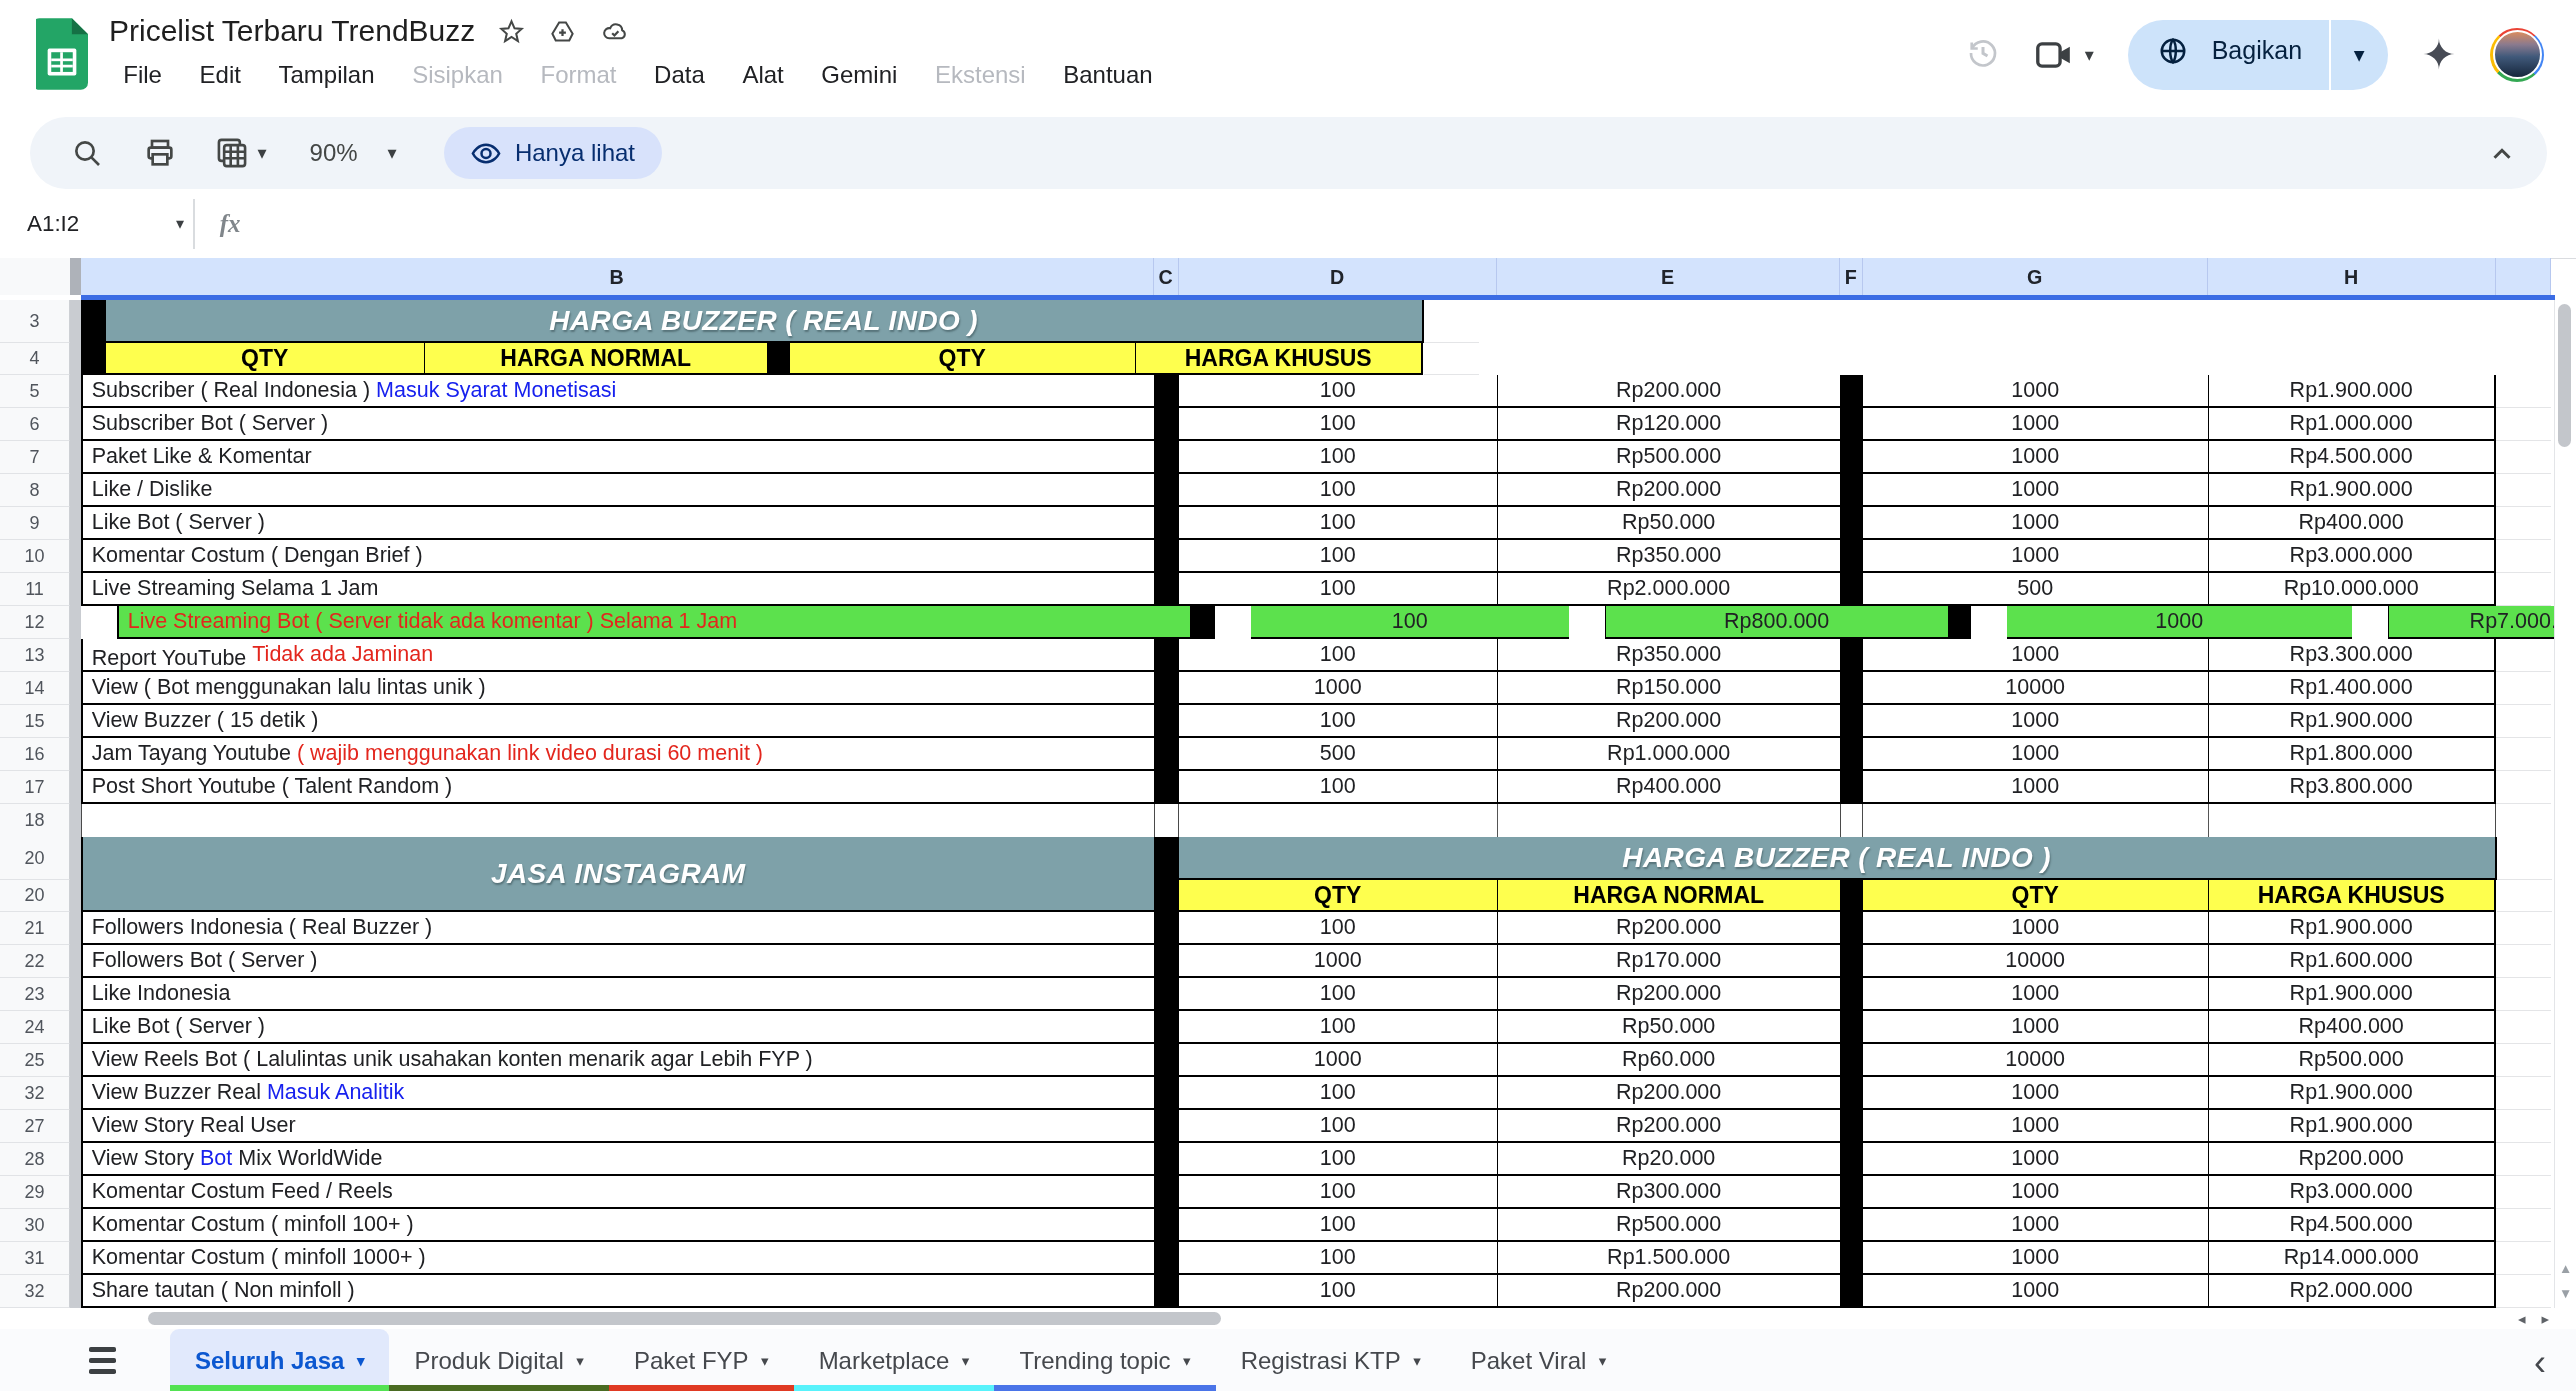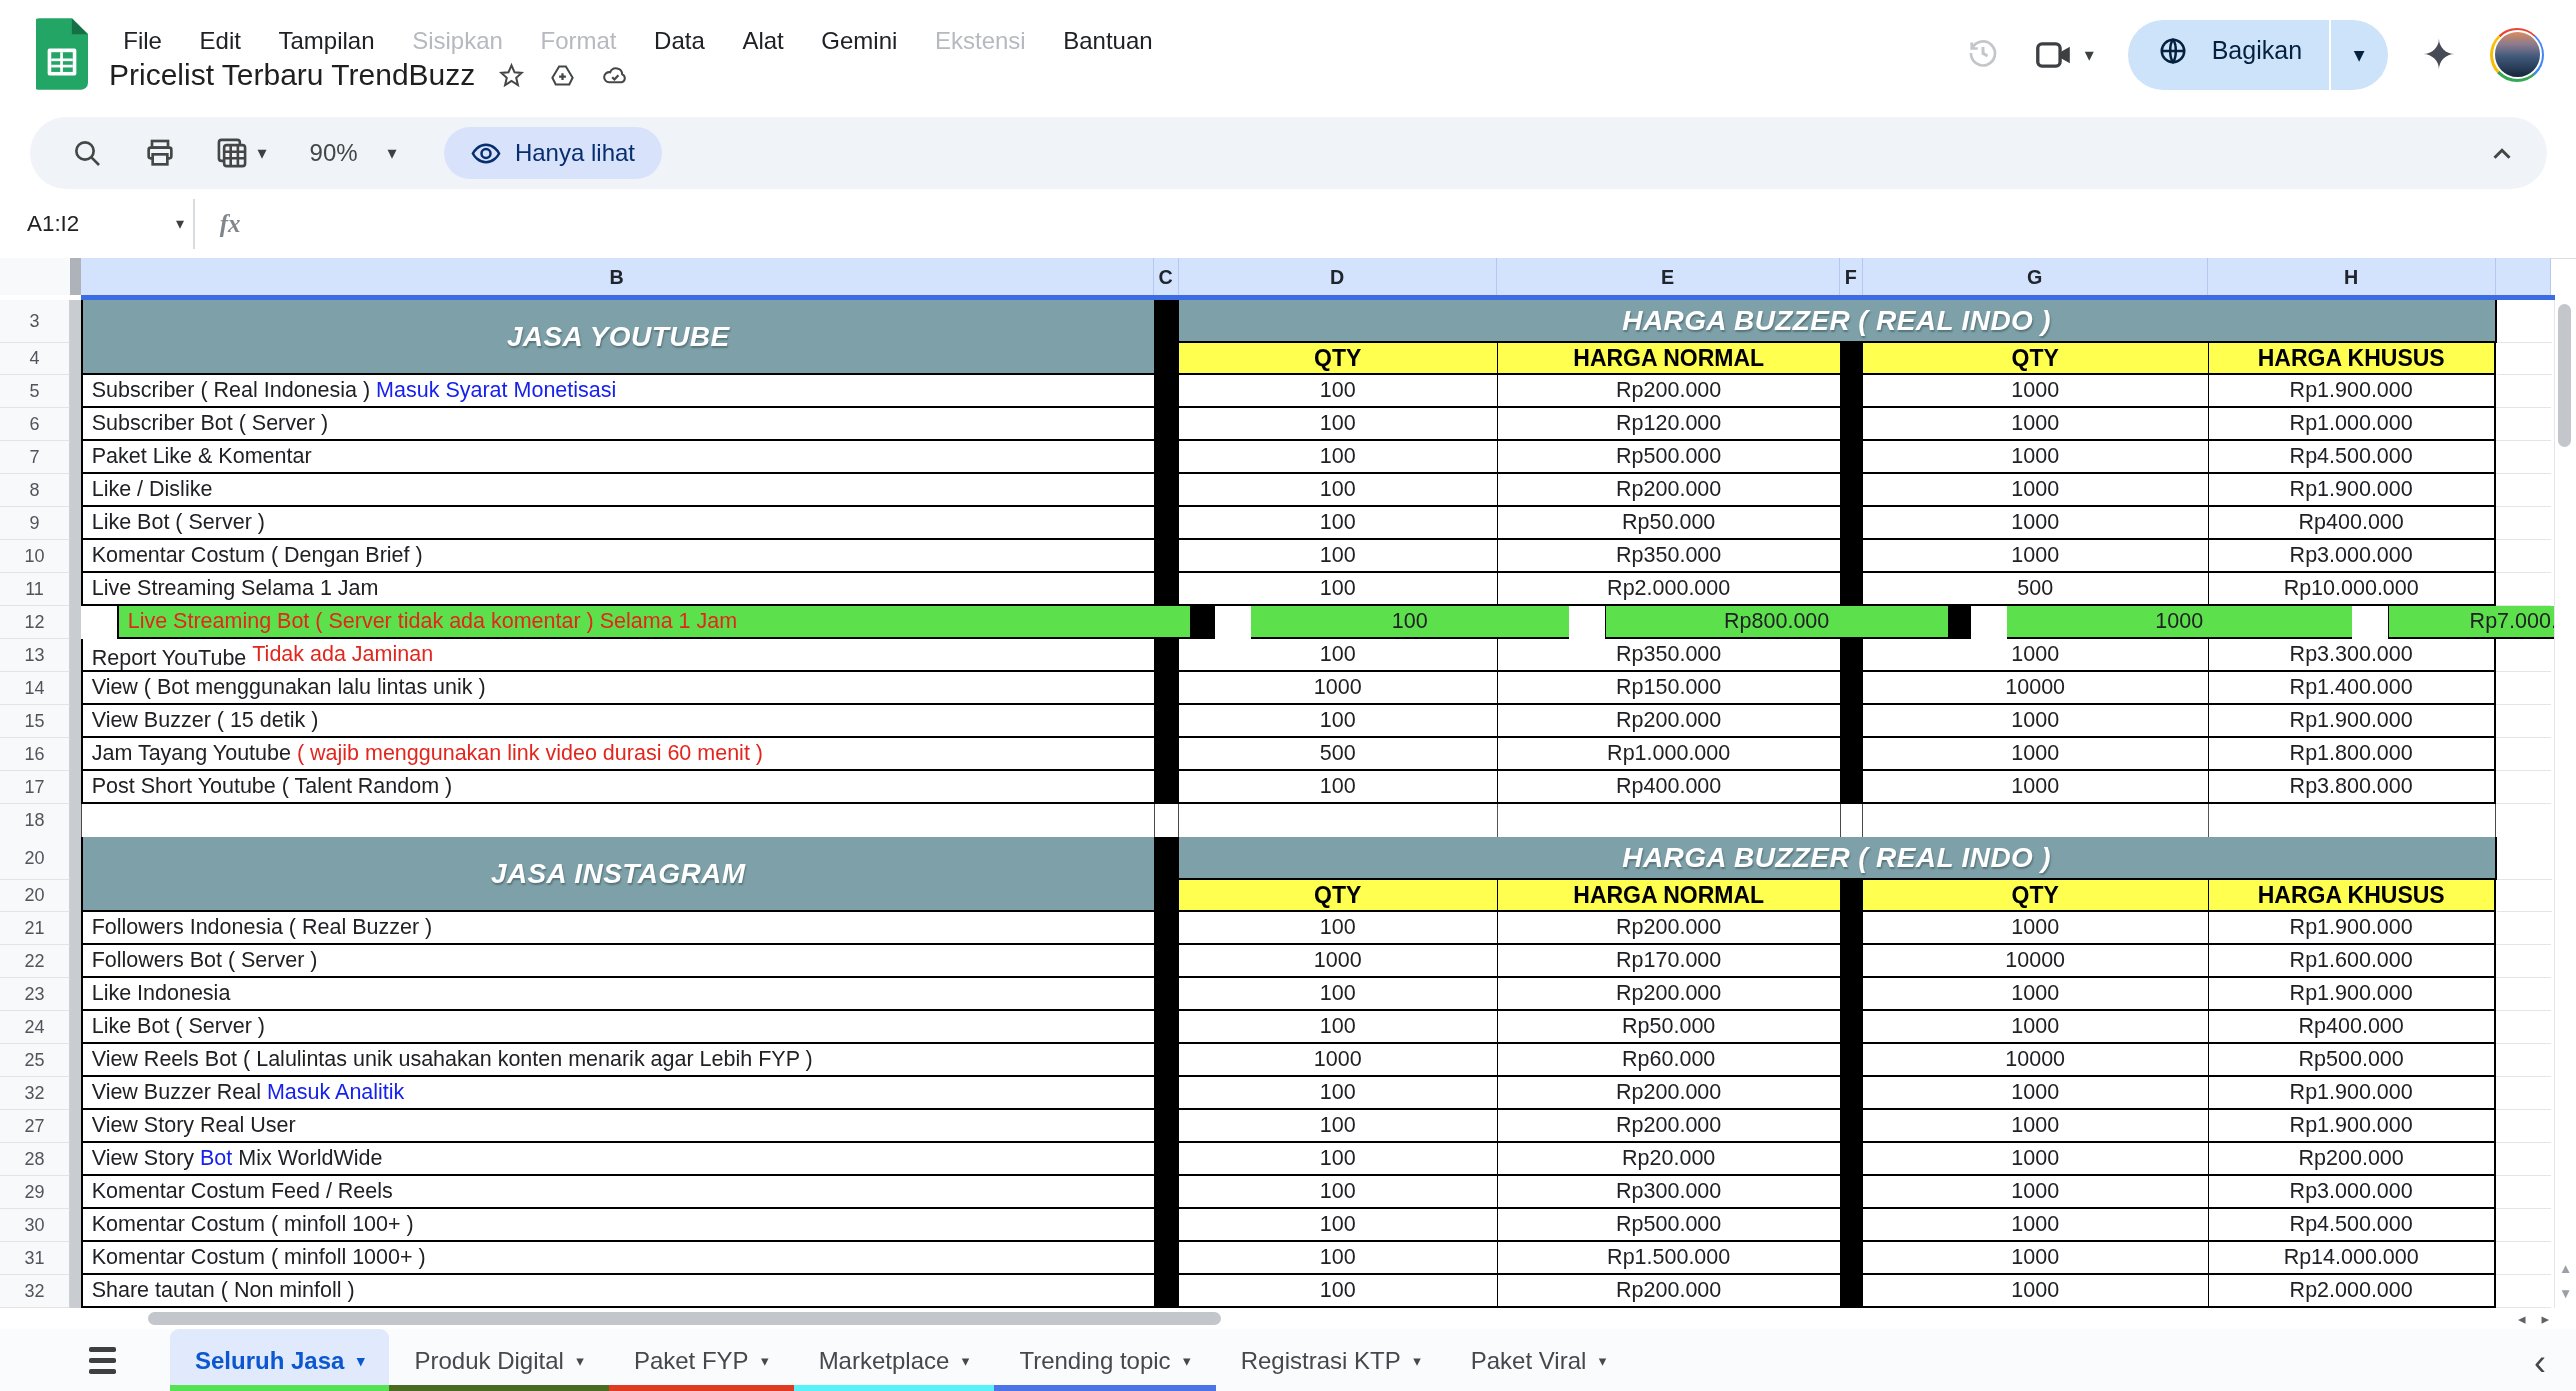--- a/index.html
+++ b/index.html
@@ -109,52 +109,52 @@
   <svg id="logo" viewBox="0 0 58 80">
     <path d="M4 0 h36 l18 18 v54 a8 8 0 0 1 -8 8 h-46 a8 8 0 0 1 -8 -8 v-64 a8 8 0 0 1 8 -8z" fill="#23a566"></path>
     <path d="M40 0 l18 18 h-18z" fill="#157145"></path>
     <rect x="13" y="34" width="32" height="30" rx="2" fill="#fff"></rect>
     <rect x="17" y="38" width="24" height="22" fill="#23a566"></rect>
     <rect x="17" y="45" width="24" height="3" fill="#fff"></rect>
     <rect x="17" y="52" width="24" height="3" fill="#fff"></rect>
     <rect x="27" y="38" width="3" height="22" fill="#fff"></rect>
   </svg>
   <div id="title-block">
-    <div id="menu-row">
-        <span class="menu-item">File</span>
-        <span class="menu-item">Edit</span>
-        <span class="menu-item">Tampilan</span>
-        <span class="menu-item disabled">Sisipkan</span>
-        <span class="menu-item disabled">Format</span>
-        <span class="menu-item">Data</span>
-        <span class="menu-item">Alat</span>
-        <span class="menu-item">Gemini</span>
-        <span class="menu-item disabled">Ekstensi</span>
-        <span class="menu-item">Bantuan</span>
-      </div>
     <div id="doc-title">
       <span>Pricelist Terbaru TrendBuzz</span>
       <span class="tbar-ic">
         <svg width="27" height="27" viewBox="0 0 24 24" fill="none" stroke="#444746" stroke-width="1.8">
             <path d="M12 3l2.7 6.2 6.3.5-4.8 4.3 1.5 6.5-5.7-3.6-5.7 3.6 1.5-6.5L3 9.7l6.3-.5z"></path>
           </svg>
       </span>
       <span class="tbar-ic">
         <svg width="29" height="27" viewBox="0 0 24 24" fill="none" stroke="#444746" stroke-width="1.8">
             <path d="M9 4h6l6 10-3 6H6l-3-6z"></path>
             <path d="M12 10v6M9 13h6" stroke-width="2"></path>
           </svg>
       </span>
       <span class="tbar-ic">
         <svg width="30" height="27" viewBox="0 0 24 24" fill="none" stroke="#444746" stroke-width="1.8">
             <path d="M7 18a4.5 4.5 0 1 1 .8-8.9A5.5 5.5 0 0 1 18.4 11 3.7 3.7 0 0 1 18 18z"></path>
             <path d="M9.5 13.5l2 2 3.5-3.8" stroke-width="2"></path>
           </svg>
       </span>
     </div>
+    <div id="menu-row">
+        <span class="menu-item">File</span>
+        <span class="menu-item">Edit</span>
+        <span class="menu-item">Tampilan</span>
+        <span class="menu-item disabled">Sisipkan</span>
+        <span class="menu-item disabled">Format</span>
+        <span class="menu-item">Data</span>
+        <span class="menu-item">Alat</span>
+        <span class="menu-item">Gemini</span>
+        <span class="menu-item disabled">Ekstensi</span>
+        <span class="menu-item">Bantuan</span>
+      </div>
   </div>
   <div id="top-right">
     <span class="ghost-ic">
       <svg width="36" height="36" viewBox="0 0 24 24" fill="none" stroke="#c3c6cb" stroke-width="1.8">
           <path d="M4.5 5v4h4"></path>
           <path d="M4.7 9A8 8 0 1 1 4 12"></path>
           <path d="M12 8v4.2l3 1.8" stroke-width="2"></path>
         </svg>
     </span>
     <span class="dark-ic" style="display:flex;align-items:center;gap:10.7px;">
@@ -249,21 +249,20 @@
 
 <div id="gridwrap">
   <div id="sel-line"></div>
   <div id="grid-rows">
       <div class="srow">
         <div class="stack">
           <div class="cell gut w-gut" style="height: 43px;">3</div>
           <div class="cell gut w-gut" style="height: 32px;">4</div>
         </div>
         <div class="cell hid w-hid" style="height: 75px;"></div>
-        <div class="cell teal w-b" style="height: 75px; border-left: 2.7px solid rgb(0, 0, 0); border-bottom: 2.7px solid rgb(0, 0, 0);">JASA YOUTUBE</div>
         <div class="cell blk w-c" style="height: 75px;"></div>
         <div class="stack">
           <div class="cell teal" style="width: 1318px; height: 43px; border-bottom: 2.7px solid rgb(0, 0, 0); border-right: 2.7px solid rgb(0, 0, 0);">HARGA BUZZER ( REAL INDO )</div>
           <div class="row">
             <div class="cell yellow w-d" style="height: 32px; border-bottom: 2.7px solid rgb(0, 0, 0);">QTY</div>
             <div class="cell yellow vsep w-e" style="height: 32px; border-bottom: 2.7px solid rgb(0, 0, 0);">HARGA NORMAL</div>
             <div class="cell blk w-f" style="height: 32px; border-bottom: 2.7px solid rgb(0, 0, 0);"></div>
             <div class="cell yellow w-g" style="height: 32px; border-bottom: 2.7px solid rgb(0, 0, 0);">QTY</div>
             <div class="cell yellow vsep hr w-h" style="height: 32px; border-bottom: 2.7px solid rgb(0, 0, 0);">HARGA KHUSUS</div>
           </div>

